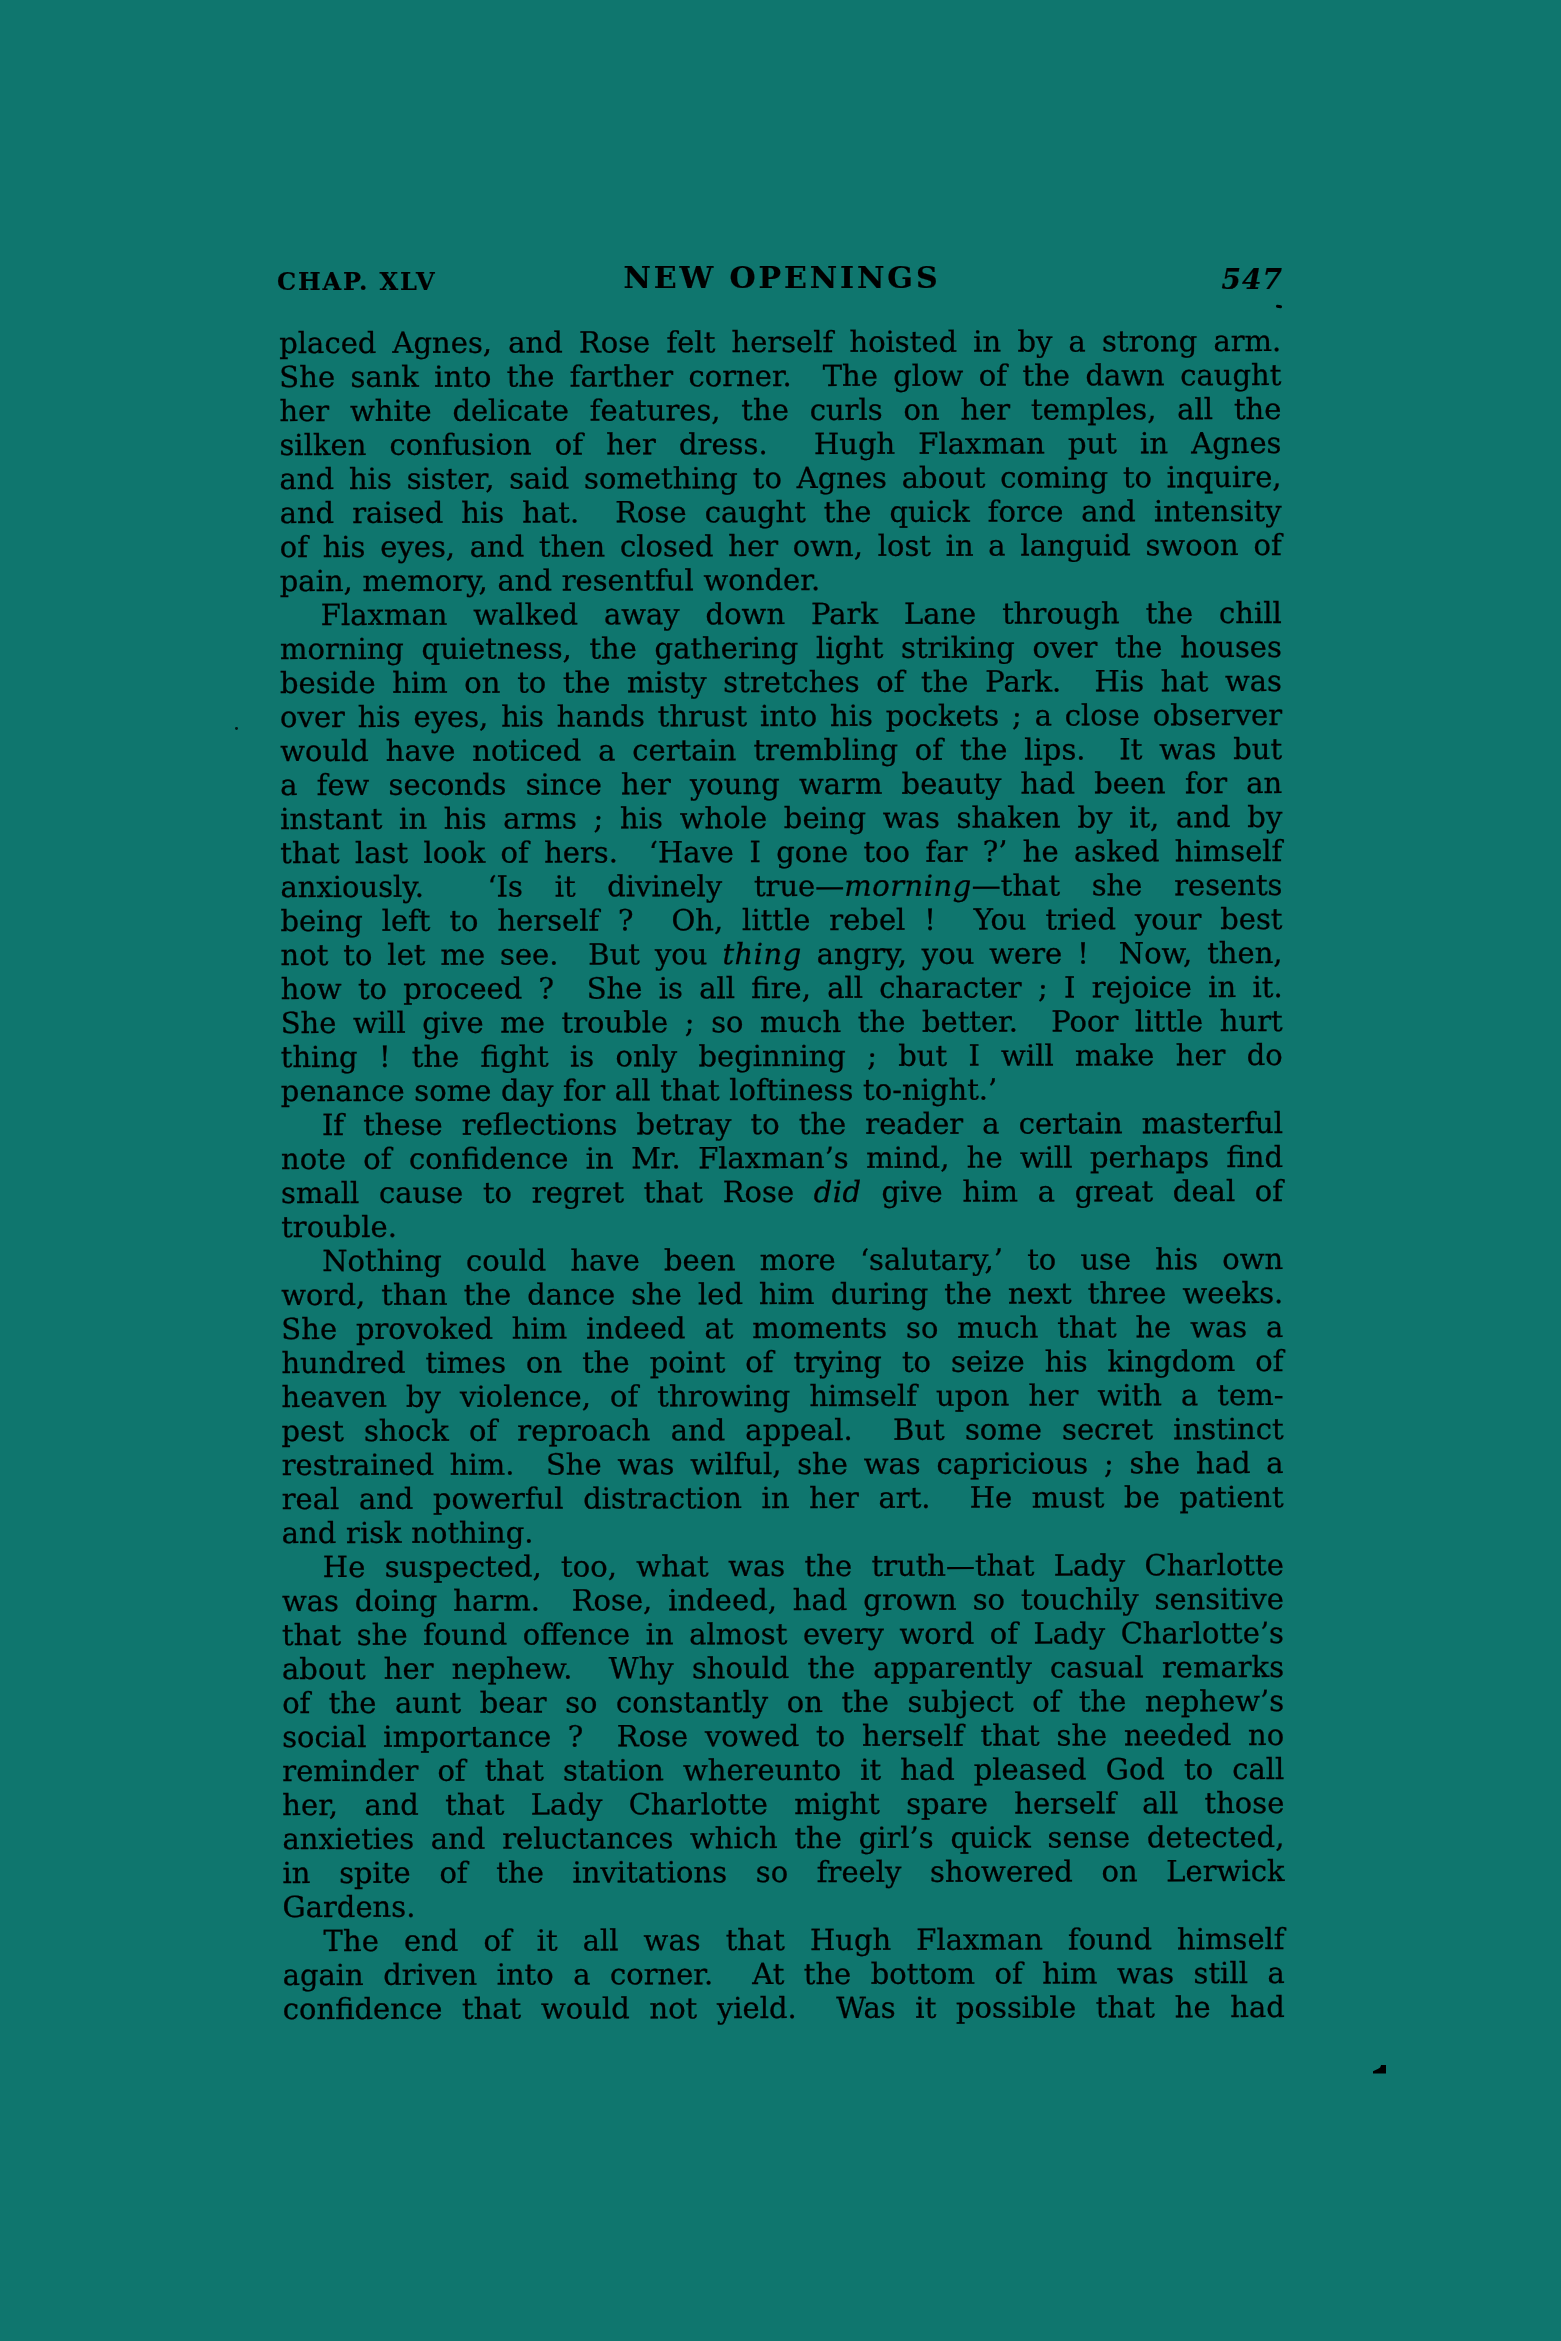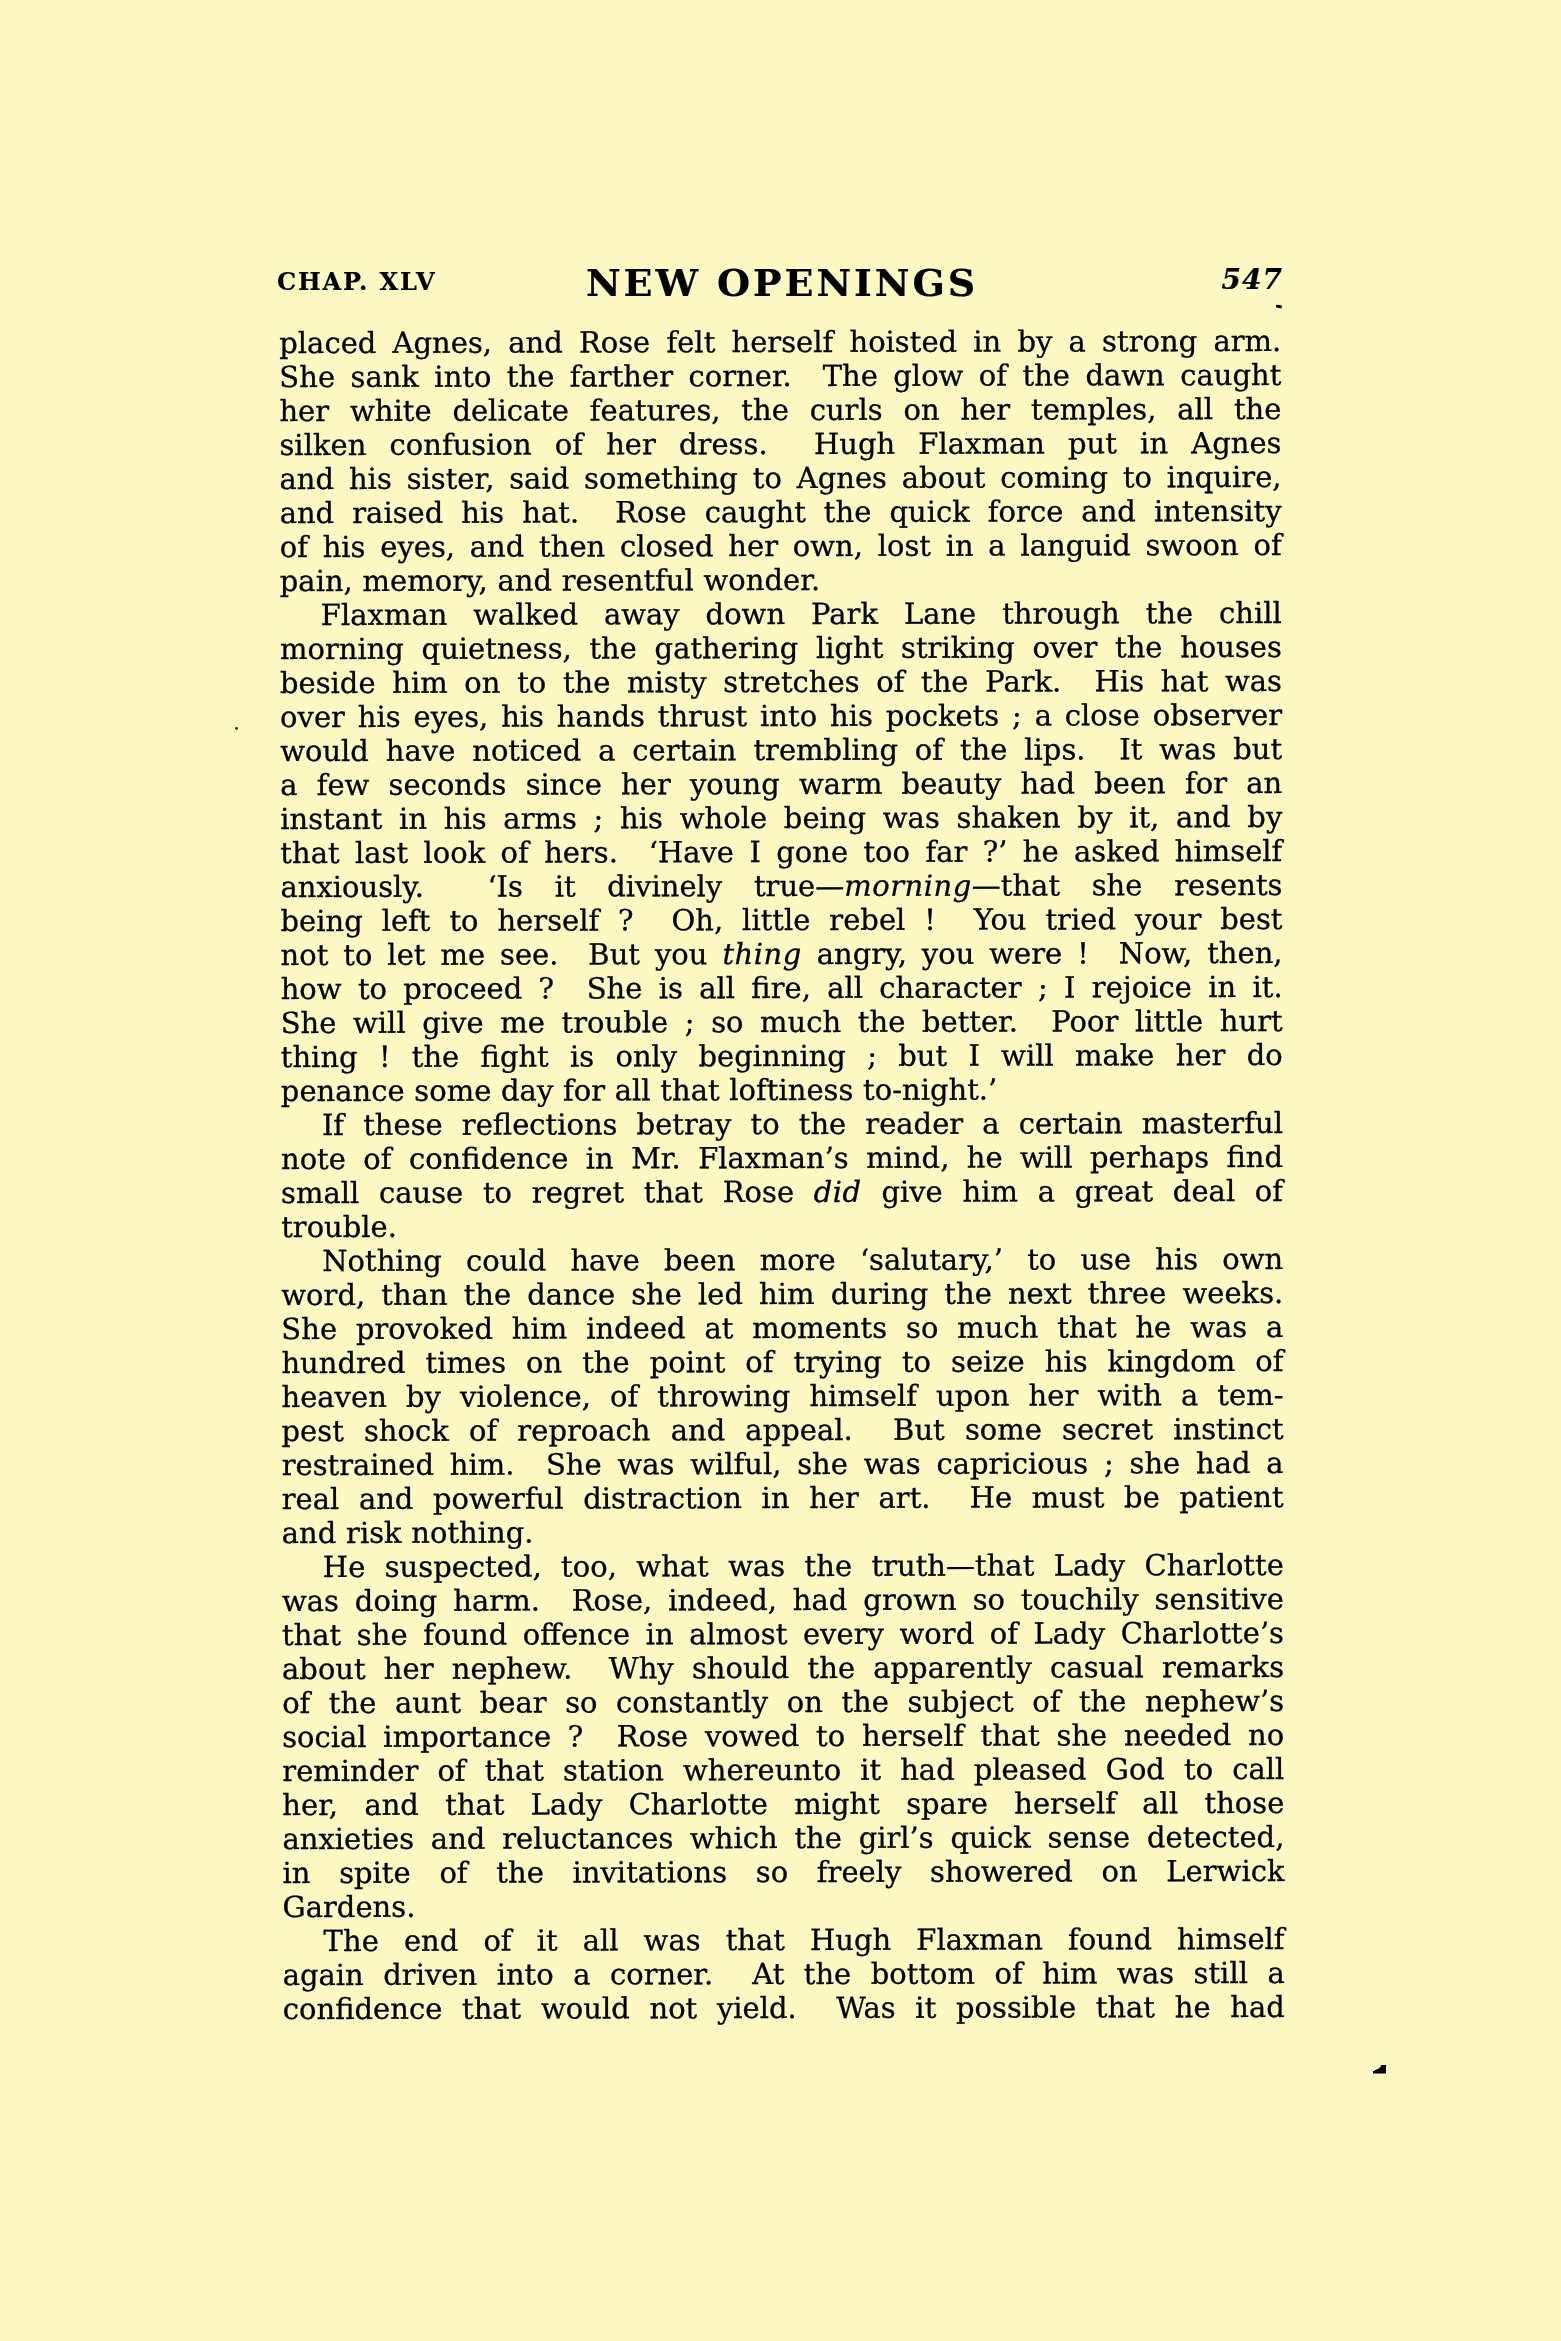--- a/index.html
+++ b/index.html
@@ -1,33 +1,33 @@
 <!DOCTYPE html>
 <html style="font-size:7.7px"><head>
 <meta charset="utf-8">
 <style>
   html,body{margin:0;padding:0;background:#e8e8e8;}
   .page{
     position:relative;
     width:1561px;height:2342px;
-    background:#fef9c3;
+    background:#0f766e;
     overflow:hidden;
     font-family:"DejaVu Serif","Liberation Serif",serif;
     color:#000;
   }
   .running-head{position:absolute;top:0;left:0;width:100%;height:0;}
   .header-chapter{
     position:absolute;left:277px;top:267px;
     font-size:24px;font-weight:bold;letter-spacing:1.9px;
     -webkit-text-stroke:0.2px #000;white-space:nowrap;
   }
   .header-title{
     position:absolute;left:281px;top:260px;width:1002px;
     text-align:center;
-    font-size:38px;font-weight:bold;letter-spacing:2.9px;
+    font-size:30px;font-weight:bold;letter-spacing:2.9px;
     -webkit-text-stroke:0.2px #000;white-space:nowrap;
   }
   .header-page{
     position:absolute;right:278px;top:263px;
     font-size:28px;font-weight:bold;letter-spacing:1px;font-style:italic;
     -webkit-text-stroke:0.2px #000;
   }
   .textblock{
     position:absolute;left:281px;top:325px;width:1002px;
     transform:rotate(-0.12deg);

